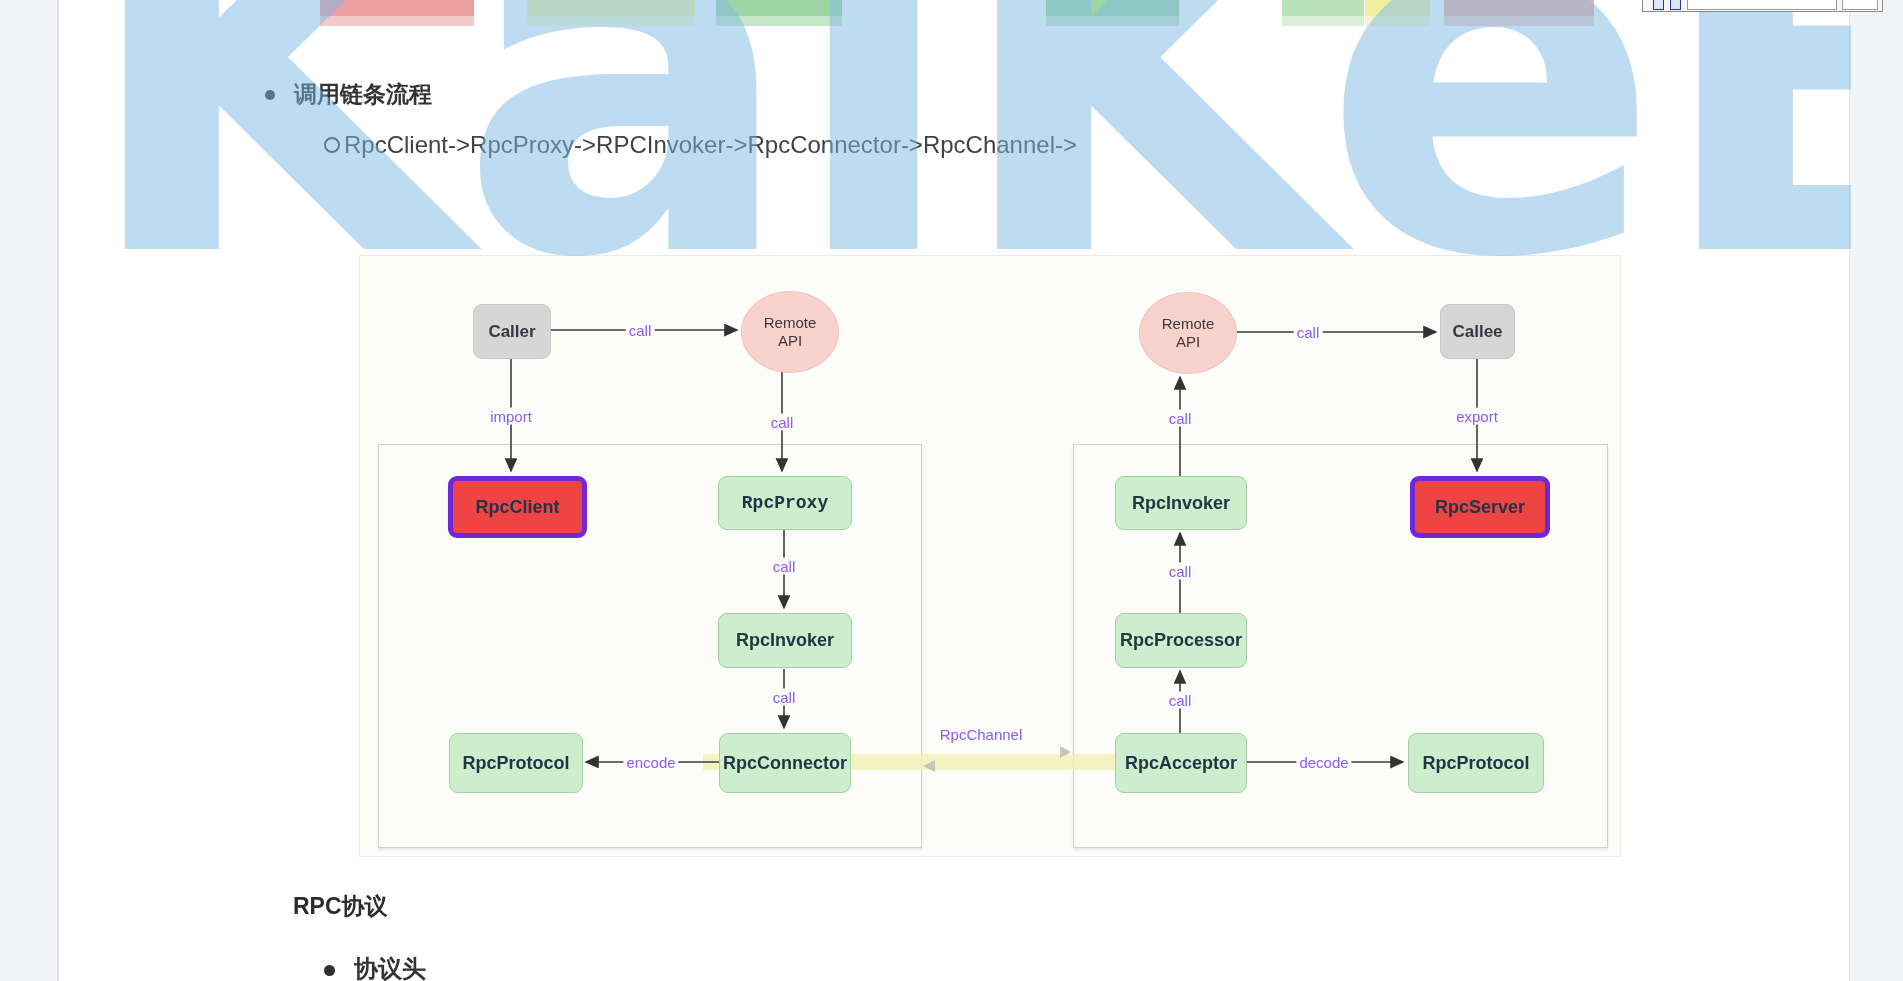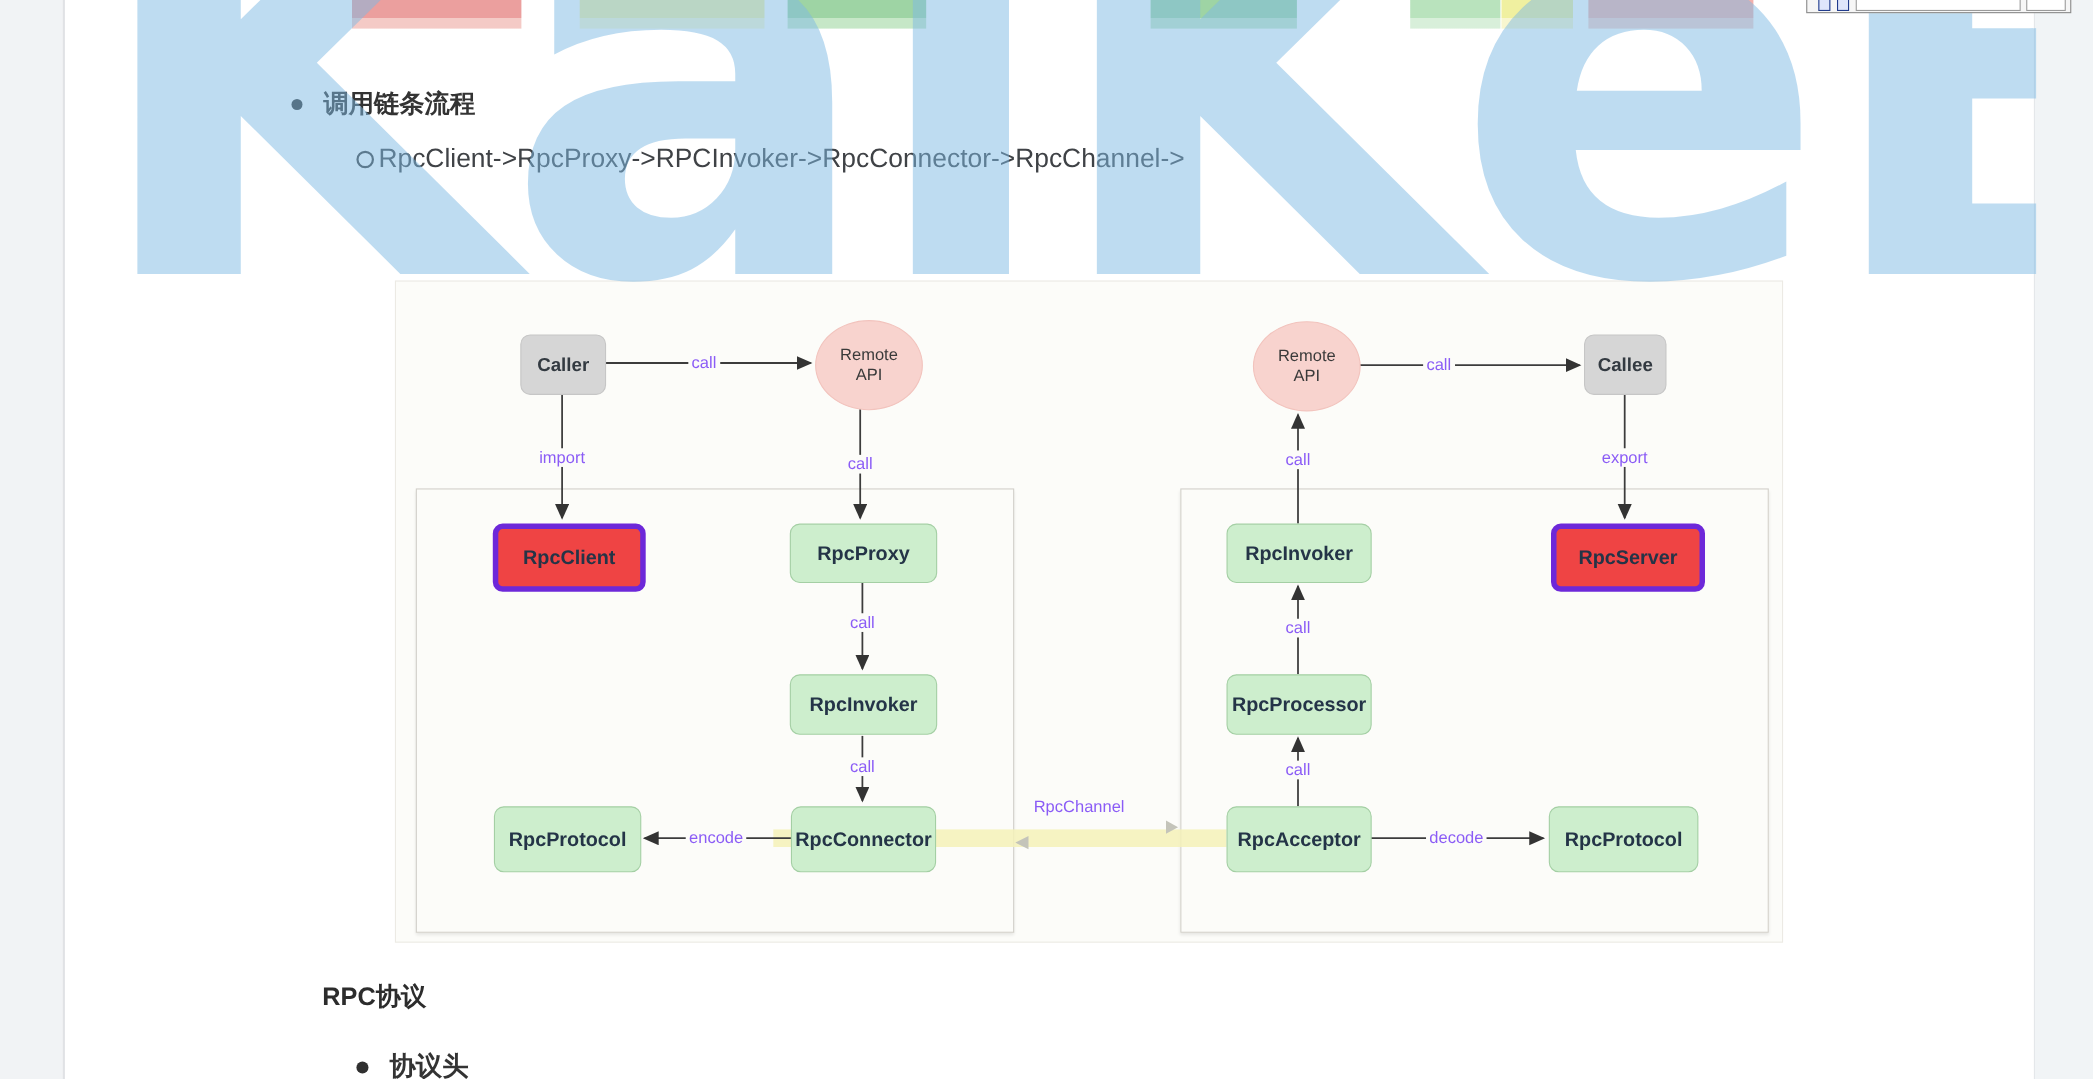--- a/index.html
+++ b/index.html
@@ -95,21 +95,21 @@
         <line x1="860" y1="76" x2="1076" y2="76" stroke="#3c3c3c" stroke-width="1.6" marker-end="url(#ah)"></line>
         <line x1="1117" y1="101" x2="1117" y2="215" stroke="#3c3c3c" stroke-width="1.6" marker-end="url(#ah)"></line>
       </svg>
 
       <div class="node gray" style="left:113px;top:48px;width:76px;height:53px;">Caller</div>
       <div class="node circle" style="left:381px;top:35px;width:80px;height:80px;">Remote API</div>
       <div class="node circle" style="left:779px;top:36px;width:80px;height:80px;">Remote API</div>
       <div class="node gray" style="left:1080px;top:48px;width:73px;height:53px;">Callee</div>
 
       <div class="node purple" style="left:88px;top:220px;width:129px;height:52px;">RpcClient</div>
-      <div class="node green" style="left:358px;top:220px;width:132px;height:52px;">RpcProxy</div>
+      <div class="node green" style="left:358px;top:220px;width:132px;height:52px;font-family:Liberation Mono, monospace;">RpcProxy</div>
       <div class="node green" style="left:755px;top:220px;width:130px;height:52px;">RpcInvoker</div>
       <div class="node purple" style="left:1050px;top:220px;width:130px;height:52px;">RpcServer</div>
 
       <div class="node green" style="left:358px;top:357px;width:132px;height:53px;">RpcInvoker</div>
       <div class="node green" style="left:755px;top:357px;width:130px;height:53px;">RpcProcessor</div>
 
       <div class="node green" style="left:89px;top:477px;width:132px;height:58px;">RpcProtocol</div>
       <div class="node green" style="left:755px;top:477px;width:130px;height:58px;">RpcAcceptor</div>
       <div class="node green" style="left:359px;top:477px;width:130px;height:58px;">RpcConnector</div>
       <div class="node green" style="left:1048px;top:477px;width:134px;height:58px;">RpcProtocol</div>

